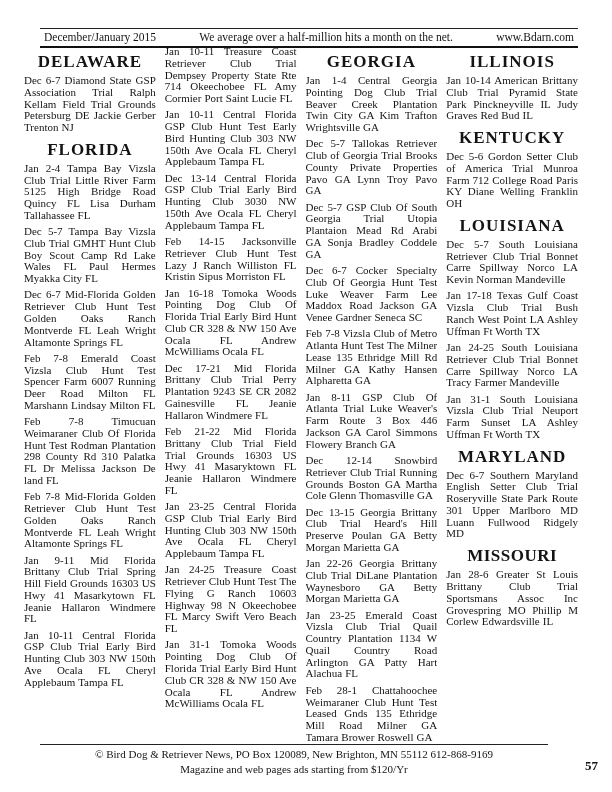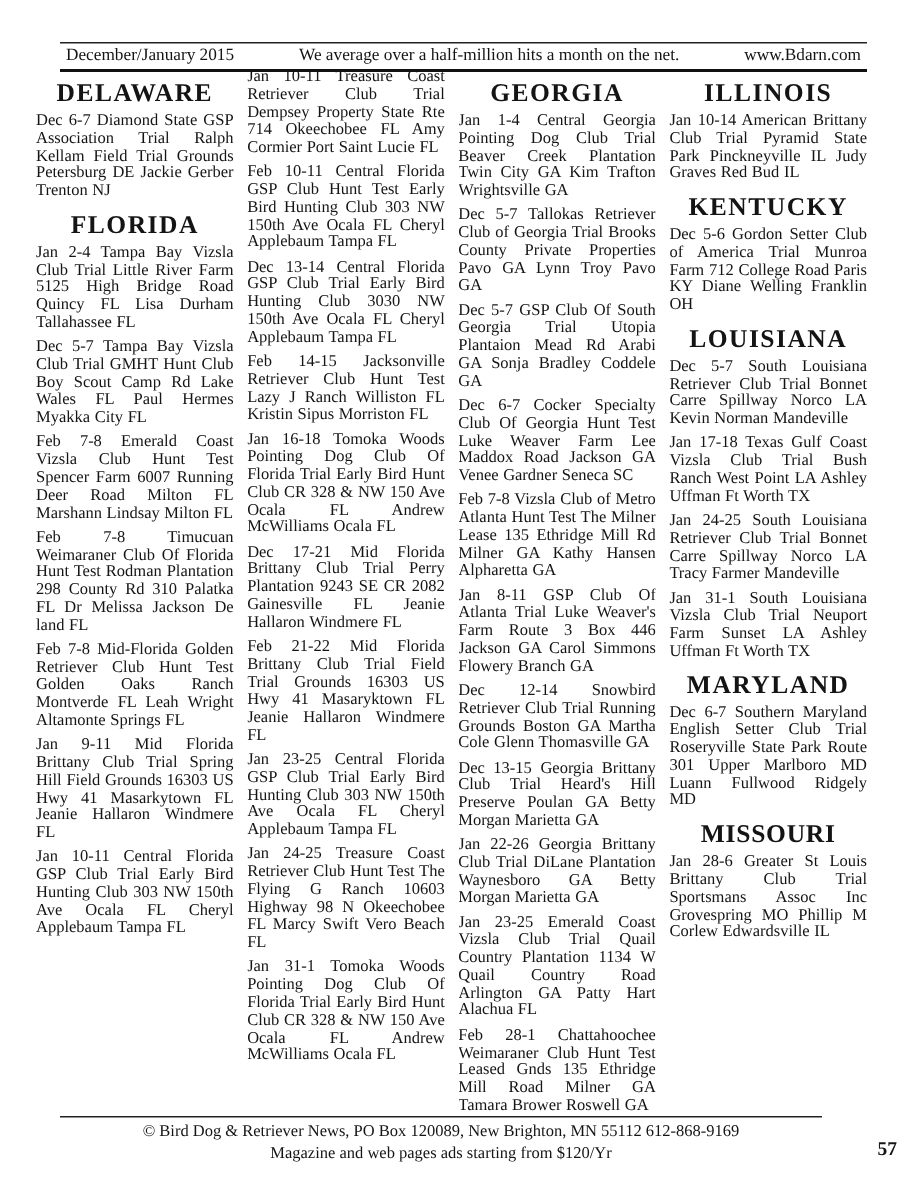--- a/index.html
+++ b/index.html
@@ -83,29 +83,30 @@
     <span class="h-right">www.Bdarn.com</span>
   </div>
 
   <div class="columns">
       <div class="col">
         <div class="state-heading">DELAWARE</div>
         <div class="entry">Dec 6-7 Diamond State GSP Association Trial Ralph Kellam Field Trial Grounds Petersburg DE Jackie Gerber Trenton NJ</div>
         <div class="state-heading">FLORIDA</div>
         <div class="entry">Jan 2-4 Tampa Bay Vizsla Club Trial Little River Farm 5125 High Bridge Road Quincy FL Lisa Durham Tallahassee FL</div>
         <div class="entry">Dec 5-7 Tampa Bay Vizsla Club Trial GMHT Hunt Club Boy Scout Camp Rd Lake Wales FL Paul Hermes Myakka City FL</div>
+        <div class="entry">Dec 6-7 Mid-Florida Golden Retriever Club Hunt Test Golden Oaks Ranch Montverde FL Leah Wright Altamonte Springs FL</div>
         <div class="entry">Feb 7-8 Emerald Coast Vizsla Club Hunt Test Spencer Farm 6007 Running Deer Road Milton FL Marshann Lindsay Milton FL</div>
         <div class="entry">Feb 7-8 Timucuan Weimaraner Club Of Florida Hunt Test Rodman Plantation 298 County Rd 310 Palatka FL Dr Melissa Jackson De land FL</div>
         <div class="entry">Feb 7-8 Mid-Florida Golden Retriever Club Hunt Test Golden Oaks Ranch Montverde FL Leah Wright Altamonte Springs FL</div>
         <div class="entry">Jan 9-11 Mid Florida Brittany Club Trial Spring Hill Field Grounds 16303 US Hwy 41 Masarkytown FL Jeanie Hallaron Windmere FL</div>
         <div class="entry">Jan 10-11 Central Florida GSP Club Trial Early Bird Hunting Club 303 NW 150th Ave Ocala FL Cheryl Applebaum Tampa FL</div>
       </div>
       <div class="col">
         <div class="entry">Jan 10-11 Treasure Coast Retriever Club Trial Dempsey Property State Rte 714 Okeechobee FL Amy Cormier Port Saint Lucie FL</div>
-        <div class="entry">Feb 10-11 Central Florida GSP Club Hunt Test Early Bird Hunting Club 303 NW 150th Ave Ocala FL Cheryl Applebaum Tampa FL</div>
+        <div class="entry">Jan 10-11 Central Florida GSP Club Hunt Test Early Bird Hunting Club 303 NW 150th Ave Ocala FL Cheryl Applebaum Tampa FL</div>
         <div class="entry">Dec 13-14 Central Florida GSP Club Trial Early Bird Hunting Club 3030 NW 150th Ave Ocala FL Cheryl Applebaum Tampa FL</div>
         <div class="entry">Feb 14-15 Jacksonville Retriever Club Hunt Test Lazy J Ranch Williston FL Kristin Sipus Morriston FL</div>
         <div class="entry">Jan 16-18 Tomoka Woods Pointing Dog Club Of Florida Trial Early Bird Hunt Club CR 328 &amp; NW 150 Ave Ocala FL Andrew McWilliams Ocala FL</div>
         <div class="entry">Dec 17-21 Mid Florida Brittany Club Trial Perry Plantation 9243 SE CR 2082 Gainesville FL Jeanie Hallaron Windmere FL</div>
         <div class="entry">Feb 21-22 Mid Florida Brittany Club Trial Field Trial Grounds 16303 US Hwy 41 Masaryktown FL Jeanie Hallaron Windmere FL</div>
         <div class="entry">Jan 23-25 Central Florida GSP Club Trial Early Bird Hunting Club 303 NW 150th Ave Ocala FL Cheryl Applebaum Tampa FL</div>
         <div class="entry">Jan 24-25 Treasure Coast Retriever Club Hunt Test The Flying G Ranch 10603 Highway 98 N Okeechobee FL Marcy Swift Vero Beach FL</div>
         <div class="entry">Jan 31-1 Tomoka Woods Pointing Dog Club Of Florida Trial Early Bird Hunt Club CR 328 &amp; NW 150 Ave Ocala FL Andrew McWilliams Ocala FL</div>
       </div>
       <div class="col">

